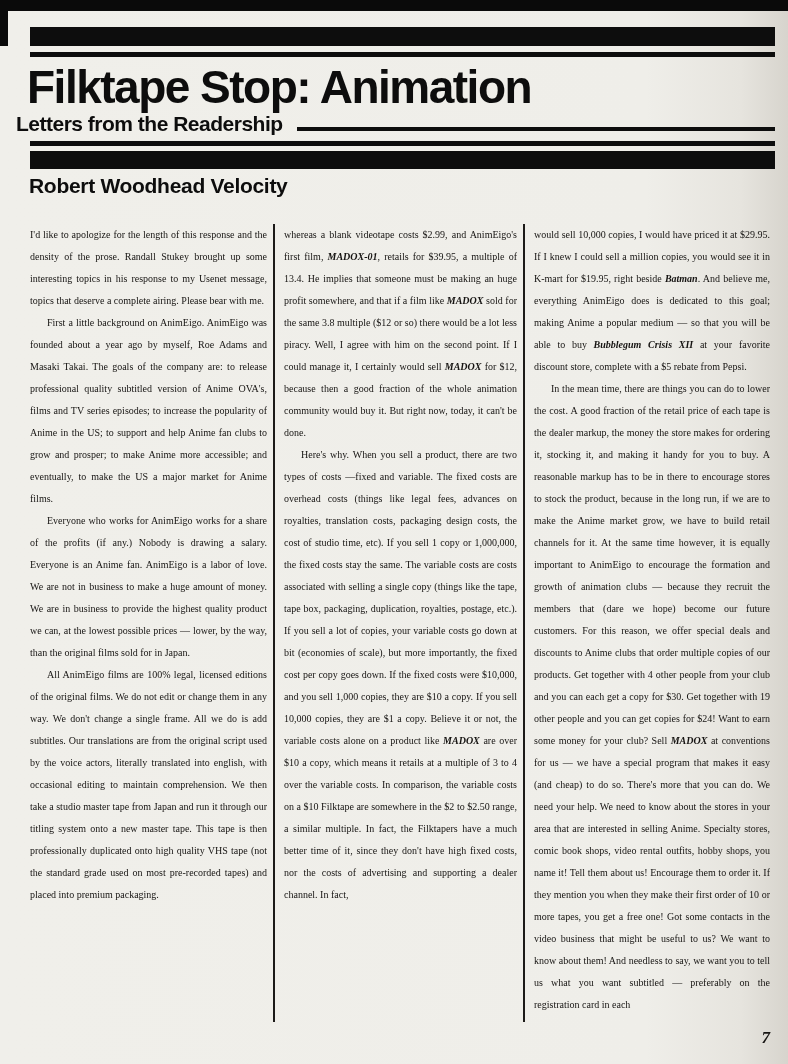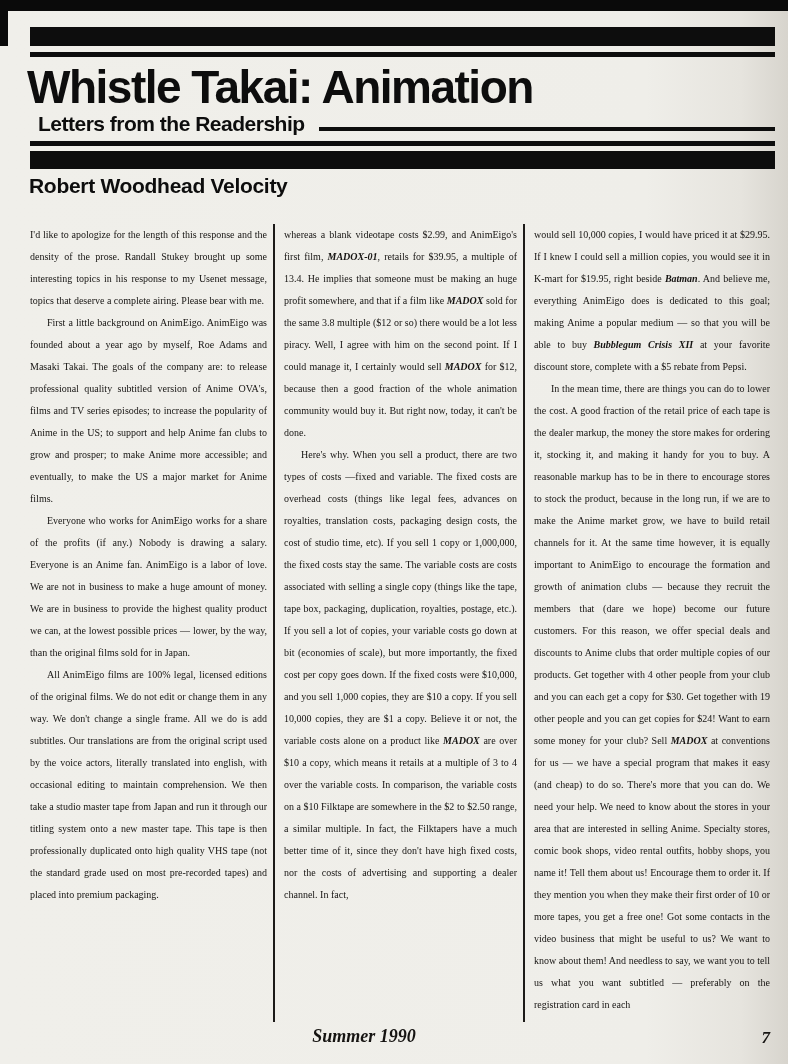--- a/index.html
+++ b/index.html
@@ -10,21 +10,21 @@
   }
   .scan-strip-top{position:absolute;left:0;top:0;width:100%;height:11px;background:#0a0a0a;}
   .scan-sliver-left{position:absolute;left:0;top:0;width:8px;height:46px;background:#0a0a0a;}
   .bar-thick-top{position:absolute;left:30px;right:13px;top:27px;height:19px;background:#0d0d0d;}
   .rule-thin-top{position:absolute;left:30px;right:13px;top:52px;height:5px;background:#0d0d0d;}
   .masthead-title{
     position:absolute;left:27px;top:60px;margin:0;
     font-family:"Liberation Sans", sans-serif;font-weight:bold;
     font-size:46px;letter-spacing:-1.5px;color:#0d0d0d;white-space:nowrap;
   }
-  .subtitle-row{position:absolute;left:38px;right:13px;top:112px;display:flex;align-items:baseline;}
+  .subtitle-row{position:absolute;left:16px;right:13px;top:112px;display:flex;align-items:baseline;}
   .masthead-subtitle{
     margin:0;font-family:"Liberation Sans", sans-serif;font-weight:bold;
     font-size:21px;letter-spacing:-0.5px;color:#0d0d0d;white-space:nowrap;
   }
   .subtitle-rule{flex:1;height:4px;background:#0d0d0d;margin-left:14px;align-self:center;margin-top:10px;}
   .rule-thin-mid{position:absolute;left:30px;right:13px;top:141px;height:5px;background:#0d0d0d;}
   .bar-thick-mid{position:absolute;left:30px;right:13px;top:151px;height:18px;background:#0d0d0d;}
   .section-heading{
     position:absolute;left:29px;top:174px;margin:0;
     font-family:"Liberation Sans", sans-serif;font-weight:bold;
@@ -61,21 +61,21 @@
 <body>
 
 <div class="page">
 
   <div class="scan-strip-top"></div>
   <div class="scan-sliver-left"></div>
 
   <div class="bar-thick-top"></div>
   <div class="rule-thin-top"></div>
 
-  <h1 class="masthead-title">Whistle Takai: Animation</h1>
+  <h1 class="masthead-title">Filktape Stop: Animation</h1>
 
   <div class="subtitle-row">
     <h2 class="masthead-subtitle">Letters from the Readership</h2>
     <div class="subtitle-rule"></div>
   </div>
 
   <div class="rule-thin-mid"></div>
   <div class="bar-thick-mid"></div>
 
   <h3 class="section-heading">Robert Woodhead Velocity</h3>
@@ -92,16 +92,15 @@
         <p class="para"><span>whereas a blank videotape costs $2.99, and AnimEigo's first film, </span><em class="title-em">MADOX-01</em><span>, retails for $39.95, a multiple of 13.4. He implies that someone must be making an huge profit somewhere, and that if a film like </span><em class="title-em">MADOX</em><span> sold for the same 3.8 multiple ($12 or so) there would be a lot less piracy. Well, I agree with him on the second point. If I could manage it, I certainly would sell </span><em class="title-em">MADOX</em><span> for $12, because then a good fraction of the whole animation community would buy it. But right now, today, it can't be done.</span></p>
         <p class="para indent"><span>Here's why. When you sell a product, there are two types of costs —fixed and variable. The fixed costs are overhead costs (things like legal fees, advances on royalties, translation costs, packaging design costs, the cost of studio time, etc). If you sell 1 copy or 1,000,000, the fixed costs stay the same. The variable costs are costs associated with selling a single copy (things like the tape, tape box, packaging, duplication, royalties, postage, etc.). If you sell a lot of copies, your variable costs go down at bit (economies of scale), but more importantly, the fixed cost per copy goes down. If the fixed costs were $10,000, and you sell 1,000 copies, they are $10 a copy. If you sell 10,000 copies, they are $1 a copy. Believe it or not, the variable costs alone on a product like </span><em class="title-em">MADOX</em><span> are over $10 a copy, which means it retails at a multiple of 3 to 4 over the variable costs. In comparison, the variable costs on a $10 Filktape are somewhere in the $2 to $2.50 range, a similar multiple. In fact, the Filktapers have a much better time of it, since they don't have high fixed costs, nor the costs of advertising and supporting a dealer channel. In fact, </span></p>
       </div>
     <div class="col-divider divider-2"></div>
     <div class="col col-3">
         <p class="para"><span>would sell 10,000 copies, I would have priced it at $29.95. If I knew I could sell a million copies, you would see it in K-mart for $19.95, right beside </span><em class="title-em">Batman</em><span>. And believe me, everything AnimEigo does is dedicated to this goal; making Anime a popular medium — so that you will be able to buy </span><em class="title-em">Bubblegum Crisis XII</em><span> at your favorite discount store, complete with a $5 rebate from Pepsi.</span></p>
         <p class="para indent"><span>In the mean time, there are things you can do to lower the cost. A good fraction of the retail price of each tape is the dealer markup, the money the store makes for ordering it, stocking it, and making it handy for you to buy. A reasonable markup has to be in there to encourage stores to stock the product, because in the long run, if we are to make the Anime market grow, we have to build retail channels for it. At the same time however, it is equally important to AnimEigo to encourage the formation and growth of animation clubs — because they recruit the members that (dare we hope) become our future customers. For this reason, we offer special deals and discounts to Anime clubs that order multiple copies of our products. Get together with 4 other people from your club and you can each get a copy for $30. Get together with 19 other people and you can get copies for $24! Want to earn some money for your club? Sell </span><em class="title-em">MADOX</em><span> at conventions for us — we have a special program that makes it easy (and cheap) to do so. There's more that you can do. We need your help. We need to know about the stores in your area that are interested in selling Anime. Specialty stores, comic book shops, video rental outfits, hobby shops, you name it! Tell them about us! Encourage them to order it. If they mention you when they make their first order of 10 or more tapes, you get a free one! Got some contacts in the video business that might be useful to us? We want to know about them! And needless to say, we want you to tell us what you want subtitled — preferably on the registration card in each </span></p>
       </div>
   </div>
 
-  <p class="footer-date">Summer 1990</p>
   <p class="footer-page">7</p>
 
 </div>
 
 </body></html>

